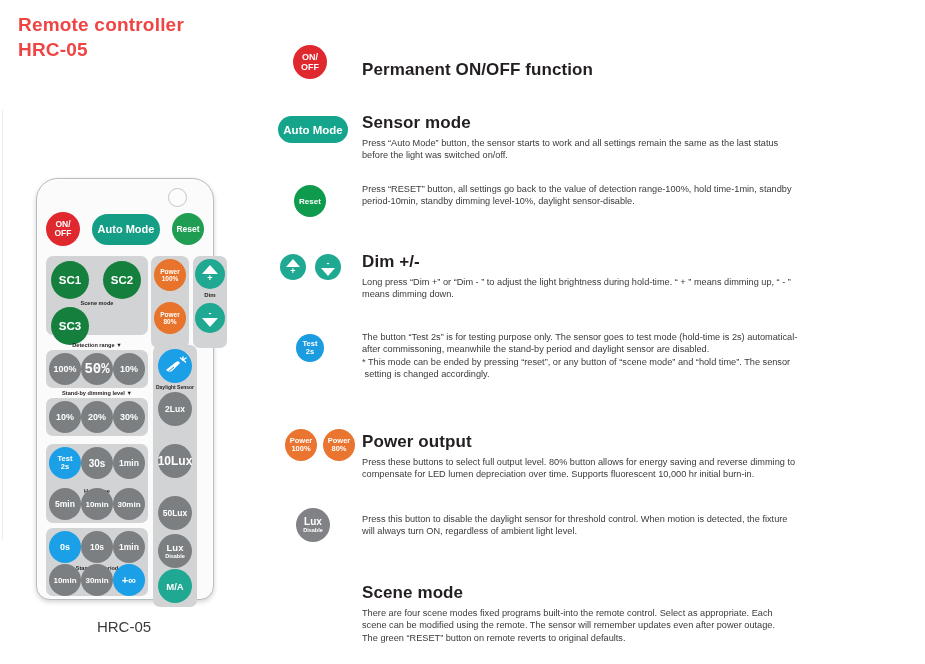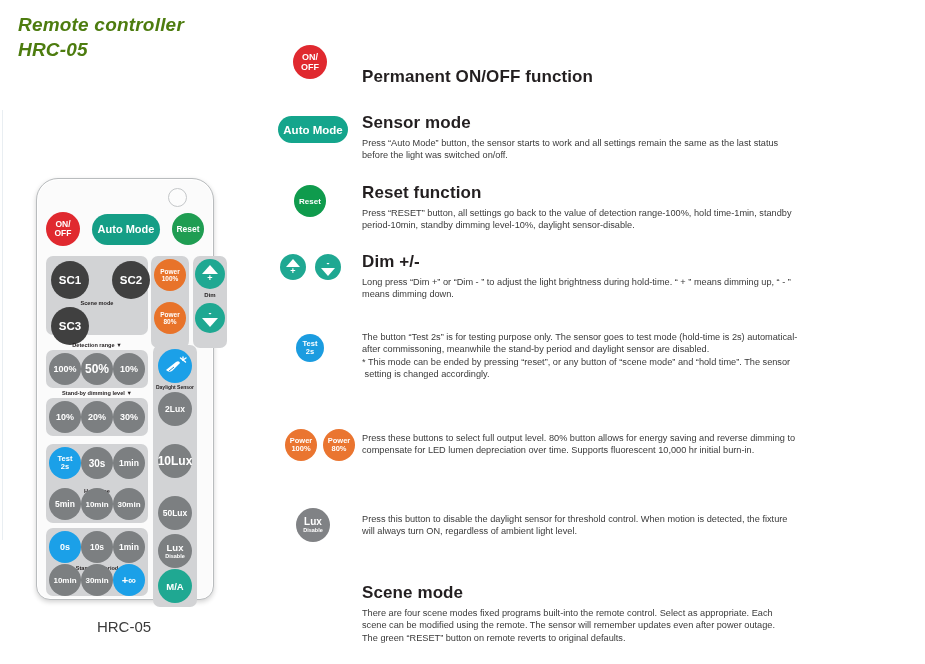--- a/index.html
+++ b/index.html
@@ -17,21 +17,21 @@
   
   .left-rule{
     position:absolute;left:2px;top:110px;width:1px;height:430px;
     background:#e9eef2;
   }
 
   
   .doc-title{
     position:absolute;left:18px;top:12px;width:250px;
     font-size:19px;line-height:25px;font-weight:bold;
-    color:#4d7c0f;letter-spacing:.2px;font-style:italic;
+    color:#ef4444;letter-spacing:.2px;
   }
 
   
   .remote-wrap{position:absolute;left:36px;top:178px;width:176px;}
   .remote{
     position:relative;width:176px;height:420px;
     background:#fbfbfb;
     border:1px solid #b9bcbe;
     border-radius:22px 22px 14px 14px;
     box-shadow:0 2px 5px rgba(0,0,0,.18), inset 0 0 0 1px #fff;
@@ -65,21 +65,21 @@
   
   .panel{
     position:absolute;background:#d2d3d5;border-radius:7px;
   }
   .pad{
     position:absolute;border-radius:50%;
     display:flex;flex-direction:column;align-items:center;justify-content:center;
     color:#fff;font-weight:bold;text-align:center;
     background:#7c7f81;
   }
-  .pad.blue{background:#404040;}
+  .pad.blue{background:#15803d;}
   .pad.blue-bright{background:#1ba0e8;}
   .pad.orange{background:#e8732a;}
   .pad.teal{background:#1fa892;}
   .grp-label{
     position:absolute;font-size:5.6px;color:#231f20;font-weight:bold;
     width:100%;text-align:center;left:0;
   }
   .vert-label{
     position:absolute;font-size:5px;color:#231f20;font-weight:bold;
     width:100%;text-align:center;left:0;
@@ -167,21 +167,21 @@
         <div class="k-onoff">
           <span>ON/</span>
           <span>OFF</span>
         </div>
         <div class="k-auto">Auto Mode</div>
         <div class="k-reset">Reset</div>
       </div>
 
       <div class="panel" style="left:9px;top:77px;width:102px;height:79px;">
         <div class="pad blue" style="left:5px;top:5px;width:38px;height:38px;font-size:11.5px;">SC1</div>
-        <div class="pad blue" style="left:66px;top:5px;width:38px;height:38px;font-size:11.5px;">SC2</div>
+        <div class="pad blue" style="left:57px;top:5px;width:38px;height:38px;font-size:11.5px;">SC2</div>
         <div class="grp-label" style="top:44px;">Scene mode</div>
         <div class="pad blue" style="left:5px;top:51px;width:38px;height:38px;font-size:11.5px;">SC3</div>
         <div class="pad blue" style="left:57px;top:51px;width:38px;height:38px;font-size:11.5px;margin-left:48px;">SC4</div>
       </div>
 
       <div class="panel" style="left:114px;top:77px;width:38px;height:92px;">
         <div class="pad orange" style="left:3px;top:3px;width:32px;height:32px;font-size:6.5px;line-height:7.5px;">
           <span>Power</span>
           <span>100%</span>
         </div>
@@ -200,21 +200,21 @@
         <div class="pad teal" style="left:2px;top:47px;width:30px;height:30px;">
           <div class="sign">-</div>
           <div class="tri tri-dn"></div>
         </div>
       </div>
 
       <div class="grp-label" style="top:163px;left:9px;width:102px;">Detection range ▼</div>
 
       <div class="panel" style="left:9px;top:171px;width:102px;height:38px;">
         <div class="pad" style="left:3px;top:3px;width:32px;height:32px;font-size:9px;">100%</div>
-        <div class="pad" style="left:35px;top:3px;width:32px;height:32px;font-size:12px;">50%</div>
+        <div class="pad" style="left:35px;top:3px;width:32px;height:32px;font-size:14px;font-family:Liberation Mono, monospace;">50%</div>
         <div class="pad" style="left:67px;top:3px;width:32px;height:32px;font-size:9px;">10%</div>
       </div>
       <div class="grp-label" style="top:211px;left:9px;width:102px;">Stand-by dimming level ▼</div>
       <div class="panel" style="left:9px;top:219px;width:102px;height:38px;">
         <div class="pad" style="left:3px;top:3px;width:32px;height:32px;font-size:9px;">10%</div>
         <div class="pad" style="left:35px;top:3px;width:32px;height:32px;font-size:9px;">20%</div>
         <div class="pad" style="left:67px;top:3px;width:32px;height:32px;font-size:9px;">30%</div>
       </div>
 
       <div class="panel" style="left:9px;top:265px;width:102px;height:79px;">
@@ -282,42 +282,41 @@
 
   <div class="content">
 
     <div class="feature" style="top:45px;left:0;">
       <div class="f-icon" style="left:5px;top:0;">
         <div class="ic-onoff">
           <span>ON/</span>
           <span>OFF</span>
         </div>
       </div>
-      <div class="f-body" style="top:22px;text-align:center;">
+      <div class="f-body" style="top:15px;text-align:center;">
         <div class="f-title">Permanent ON/OFF function</div>
       </div>
     </div>
 
     <div class="feature" style="top:113px;left:0;">
       <div class="f-icon" style="left:-10px;top:3px;">
         <div class="ic-auto">Auto Mode</div>
       </div>
       <div class="f-body" style="top:0;">
         <div class="f-title">Sensor mode</div>
         <div class="f-text">Press “Auto Mode” button, the sensor starts to work and all settings remain the same as the last status
 before the light was switched on/off.</div>
       </div>
     </div>
 
     <div class="feature" style="top:183px;left:0;">
       <div class="f-icon" style="left:6px;top:2px;">
         <div class="ic-reset">Reset</div>
       </div>
       <div class="f-body" style="top:0;">
-        <div class="f-title">Reset function</div>
         <div class="f-text">Press “RESET” button, all settings go back to the value of detection range-100%, hold time-1min, standby
 period-10min, standby dimming level-10%, daylight sensor-disable.</div>
       </div>
     </div>
 
     <div class="feature" style="top:252px;left:0;">
       <div class="f-icon" style="left:-8px;top:2px;">
         <div class="row-ic">
           <div class="ic-dim">
             <div class="tri tri-up" style="border-left-width:7px;border-right-width:7px;border-bottom-width:8px;"></div>
@@ -358,20 +357,21 @@
             <span>Power</span>
             <span>100%</span>
           </div>
           <div class="ic-power">
             <span>Power</span>
             <span>80%</span>
           </div>
         </div>
       </div>
       <div class="f-body" style="top:5px;">
+        <div class="f-title">Power output</div>
         <div class="f-text">Press these buttons to select full output level. 80% button allows for energy saving and reverse dimming to
 compensate for LED lumen depreciation over time. Supports fluorescent 10,000 hr initial burn-in.</div>
       </div>
     </div>
 
     <div class="feature" style="top:508px;left:0;">
       <div class="f-icon" style="left:8px;top:0;">
         <div class="ic-lux">
           <span>Lux</span>
           <span class="sub">Disable</span>

